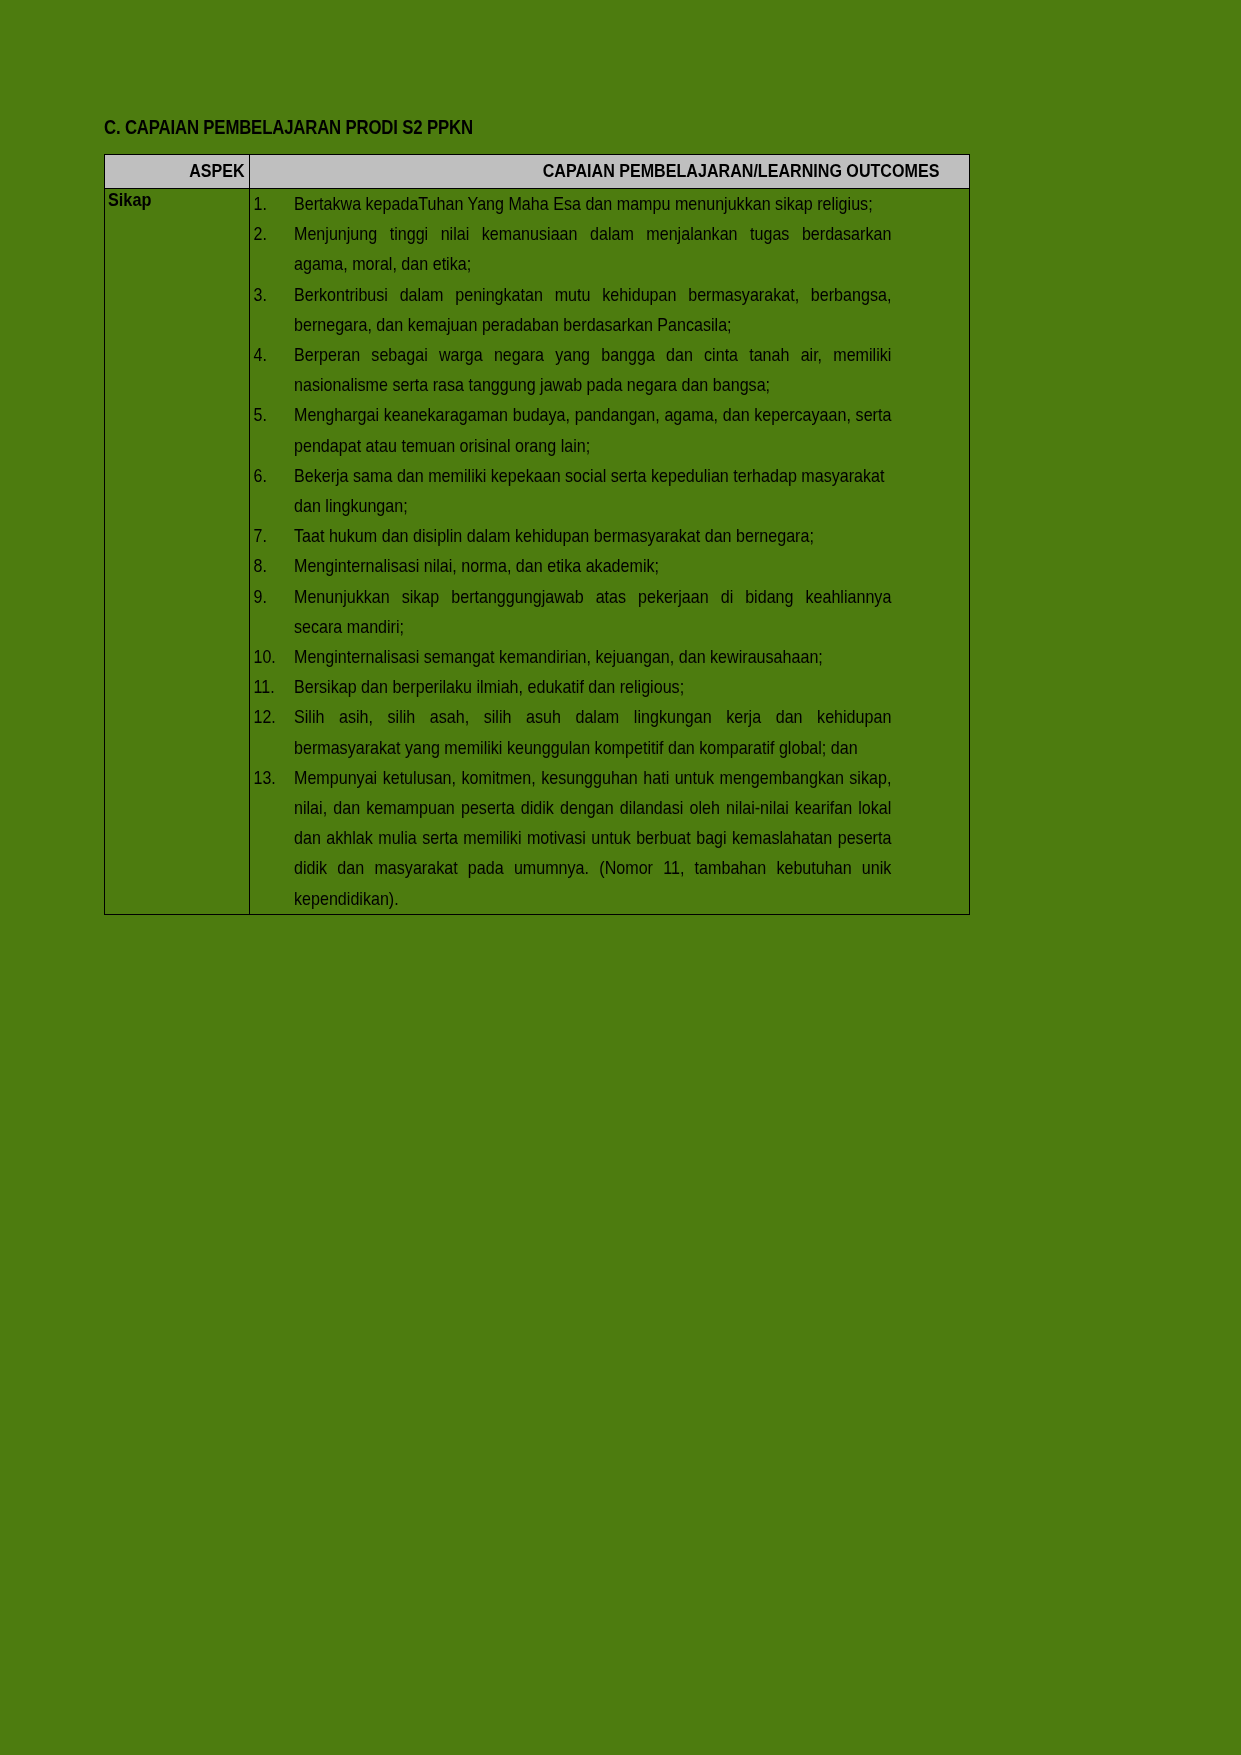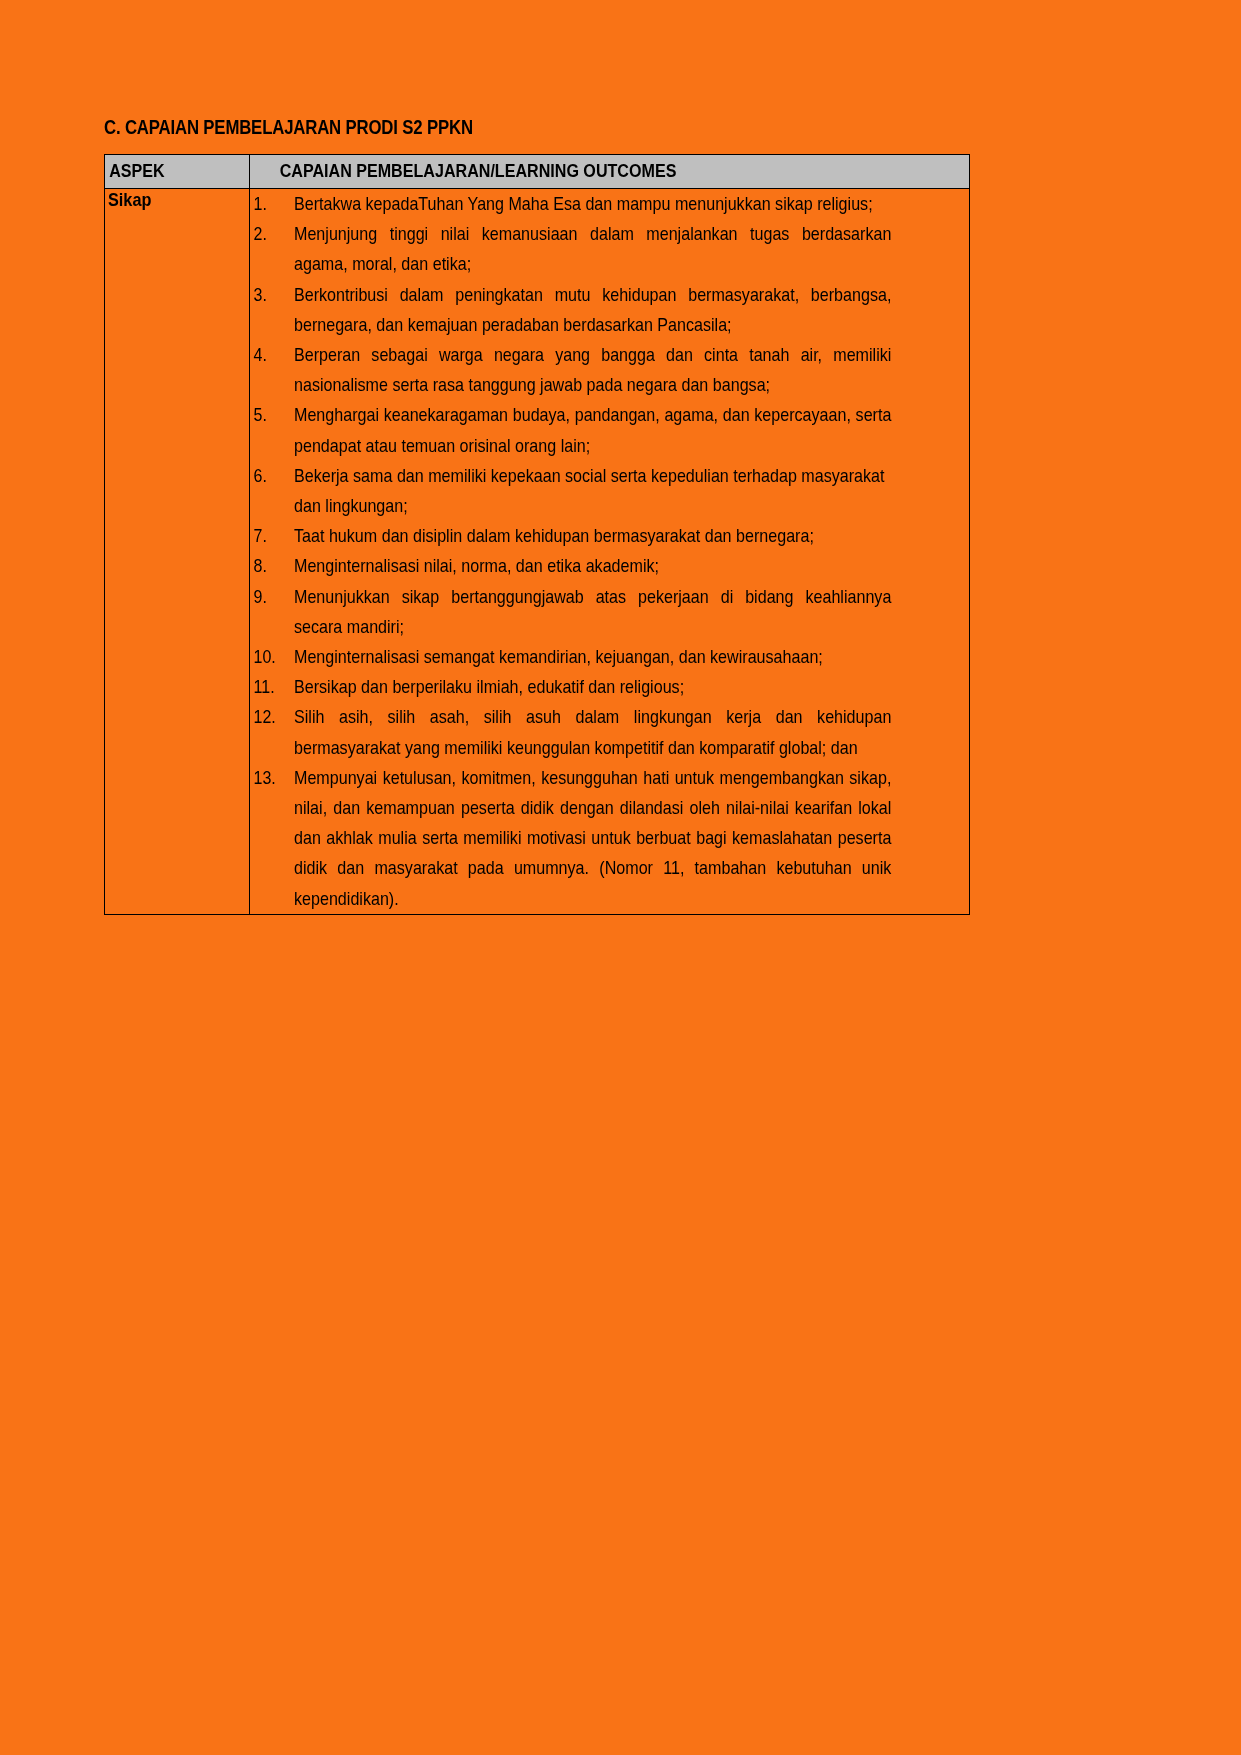--- a/index.html
+++ b/index.html
@@ -14,21 +14,21 @@
     color: #000000;
     position: relative;
     overflow: hidden;
   }
   .page {
     position: absolute;
     left: 0;
     top: 0;
     width: 1241px;
     height: 1755px;
-    background: #f97316;
+    background: #4d7c0f;
   }
   .section-title {
     position: absolute;
     left: 104px;
     top: 116px;
     font-size: 19.5px;
     font-weight: bold;
     letter-spacing: -0.2px;
     transform: scaleX(0.86);
     transform-origin: left top;
@@ -46,21 +46,21 @@
   .outcomes-table th {
     border: 1.2px solid #000000;
     vertical-align: top;
     padding: 0;
   }
   .col-aspek { width: 145px; }
   .col-capaian { width: 720px; }
 
   .header-row th {
     background: #bfbfbf;
-    text-align: left;
+    text-align: right;
     font-weight: bold;
     font-size: 18.5px;
     height: 30px;
     line-height: 30px;
     padding: 1px 0 2px 0;
   }
   .header-row th .hdr-inner {
     display: inline-block;
     transform: scaleX(0.87);
     transform-origin: center;

